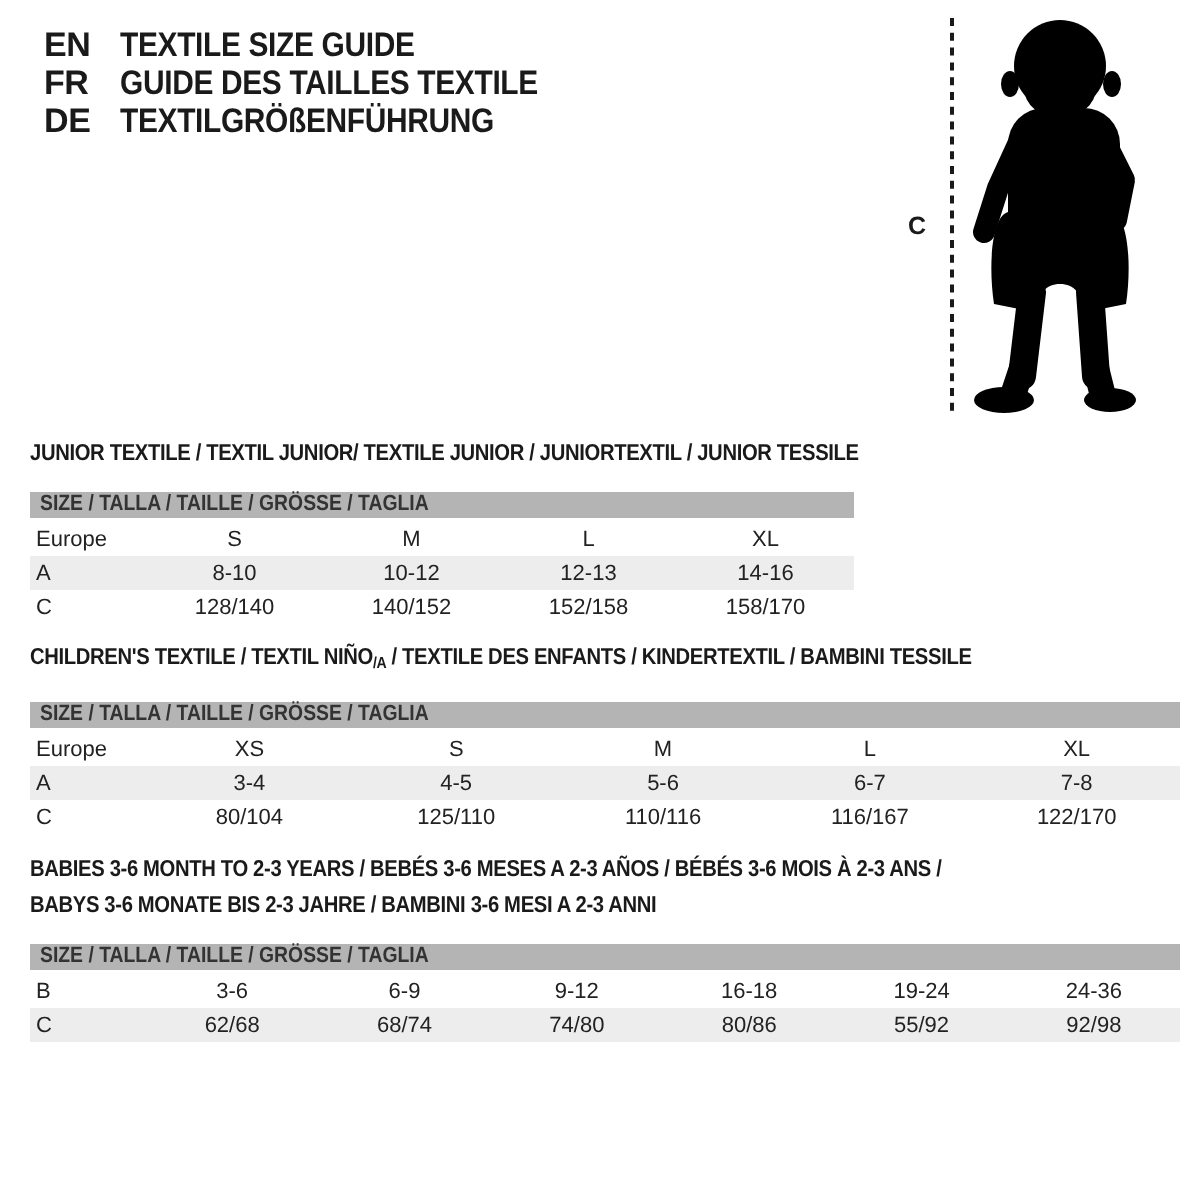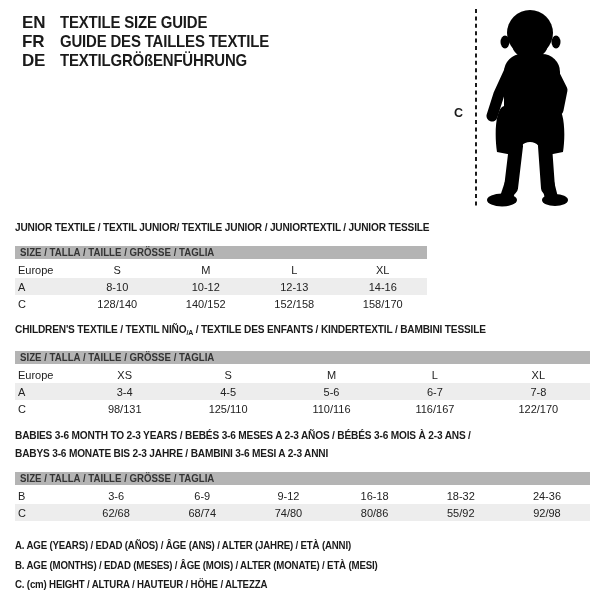--- a/index.html
+++ b/index.html
@@ -132,53 +132,48 @@
     <div class="trow shaded">
       <span class="lbl">A</span>
       <span class="cell">3-4</span>
       <span class="cell">4-5</span>
       <span class="cell">5-6</span>
       <span class="cell">6-7</span>
       <span class="cell">7-8</span>
     </div>
     <div class="trow">
       <span class="lbl">C</span>
-      <span class="cell">98/131</span>
+      <span class="cell">80/104</span>
       <span class="cell">125/110</span>
       <span class="cell">110/116</span>
       <span class="cell">116/167</span>
       <span class="cell">122/170</span>
     </div>
   </div>
 
   <div class="tblock t-babies">
     <div class="ttitle cond">BABIES 3-6 MONTH TO 2-3 YEARS / BEBÉS 3-6 MESES A 2-3 AÑOS / BÉBÉS 3-6 MOIS À 2-3 ANS /</div>
     <div class="ttitle cond last">BABYS 3-6 MONATE BIS 2-3 JAHRE / BAMBINI 3-6 MESI A 2-3 ANNI</div>
     <div class="thead">
       <span class="cond">SIZE / TALLA / TAILLE / GRÖSSE / TAGLIA</span>
     </div>
     <div class="trow">
       <span class="lbl">B</span>
       <span class="cell">3-6</span>
       <span class="cell">6-9</span>
       <span class="cell">9-12</span>
       <span class="cell">16-18</span>
-      <span class="cell">18-32</span>
+      <span class="cell">19-24</span>
       <span class="cell">24-36</span>
     </div>
     <div class="trow shaded">
       <span class="lbl">C</span>
       <span class="cell">62/68</span>
       <span class="cell">68/74</span>
       <span class="cell">74/80</span>
       <span class="cell">80/86</span>
       <span class="cell">55/92</span>
       <span class="cell">92/98</span>
     </div>
   </div>
 
-  <div class="notes">
-    <div class="note cond">A. AGE (YEARS) / EDAD (AÑOS) / ÂGE (ANS) / ALTER (JAHRE) / ETÀ (ANNI)</div>
-    <div class="note cond">B. AGE (MONTHS) / EDAD (MESES) / ÂGE (MOIS) / ALTER (MONATE) / ETÀ (MESI)</div>
-    <div class="note cond">C. (cm) HEIGHT / ALTURA / HAUTEUR / HÖHE / ALTEZZA</div>
-  </div>
 
 </div>
 
 </body></html>

